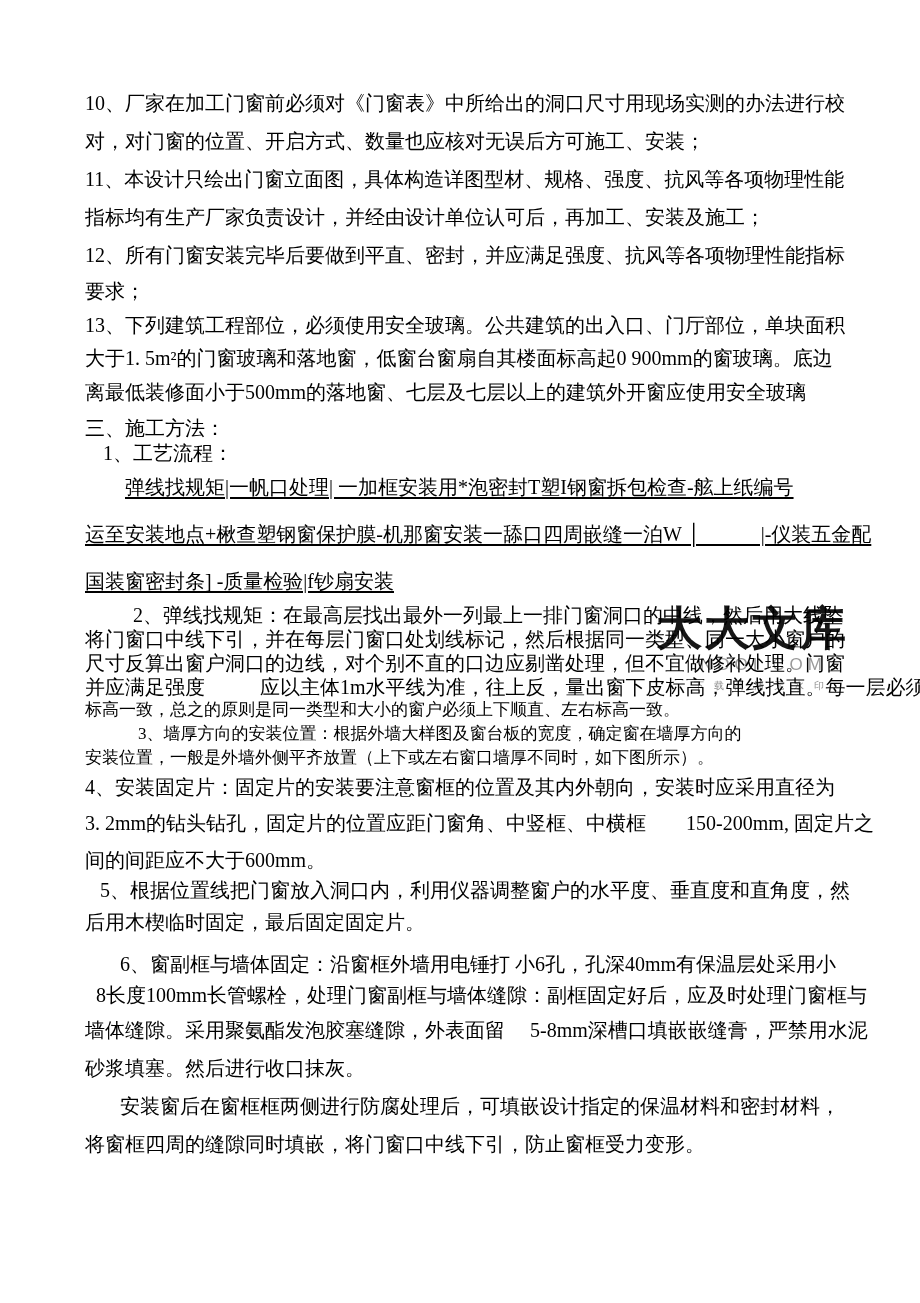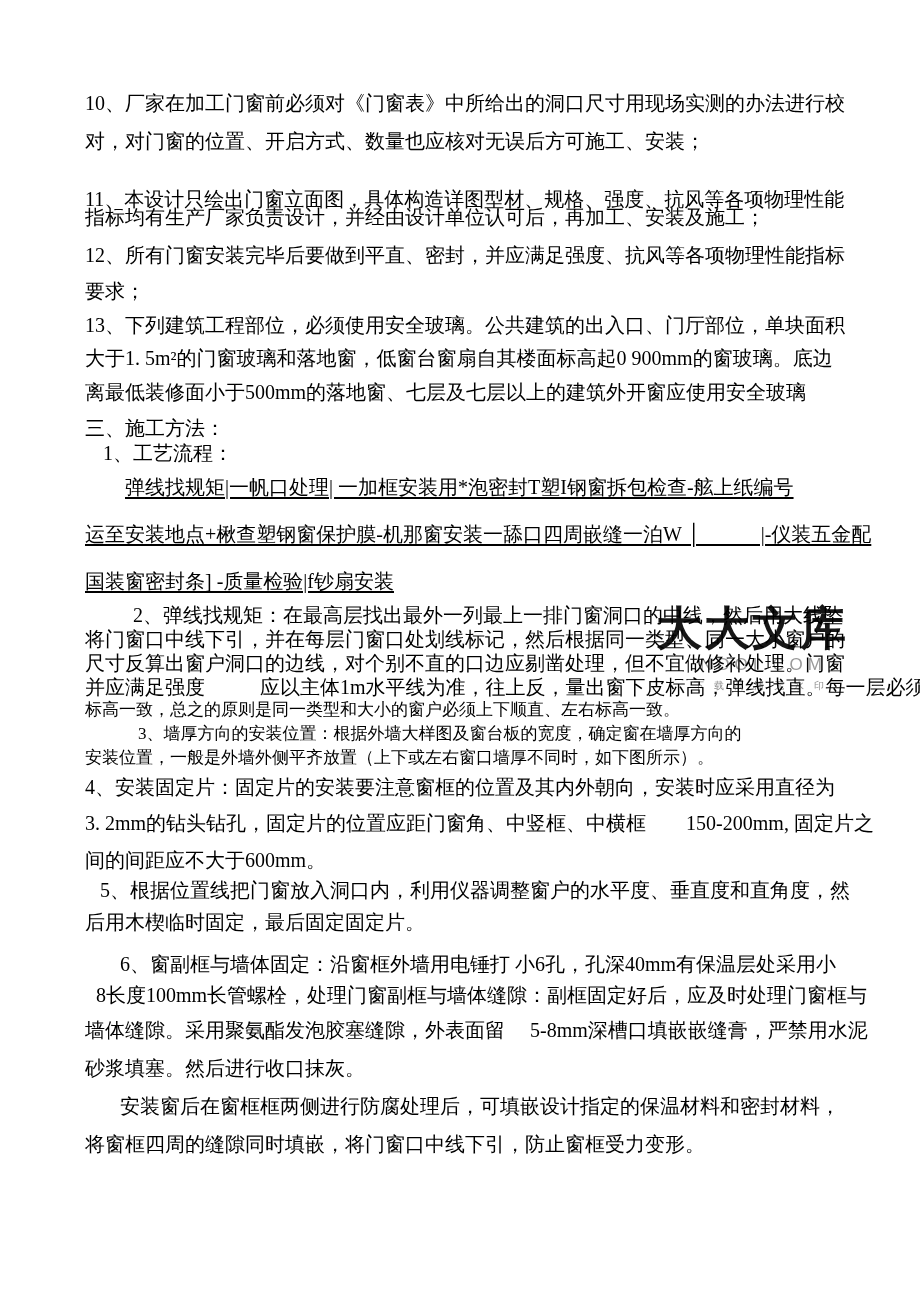--- a/index.html
+++ b/index.html
@@ -46,21 +46,21 @@
 
   <div class="watermark">
     <div class="wm-title">大大文库</div>
     <div class="wm-url">NDOI.COM</div>
     <div class="wm-tag">下载高清无水印</div>
   </div>
 
   <div id="doc-body">
       <div class="line main" style="left: 85px; top: 92px;">10、厂家在加工门窗前必须对《门窗表》中所给出的洞口尺寸用现场实测的办法进行校</div>
       <div class="line main" style="left: 85px; top: 130px;">对，对门窗的位置、开启方式、数量也应核对无误后方可施工、安装；</div>
-      <div class="line main" style="left: 85px; top: 168px; margin-top: 20px;">11、本设计只绘出门窗立面图，具体构造详图型材、规格、强度、抗风等各项物理性能</div>
+      <div class="line main" style="left: 85px; top: 168px;">11、本设计只绘出门窗立面图，具体构造详图型材、规格、强度、抗风等各项物理性能</div>
       <div class="line main" style="left: 85px; top: 206px;">指标均有生产厂家负责设计，并经由设计单位认可后，再加工、安装及施工；</div>
       <div class="line main" style="left: 85px; top: 244px;">12、所有门窗安装完毕后要做到平直、密封，并应满足强度、抗风等各项物理性能指标</div>
       <div class="line main" style="left: 85px; top: 280px;">要求；</div>
       <div class="line main" style="left: 85px; top: 314px;">13、下列建筑工程部位，必须使用安全玻璃。公共建筑的出入口、门厅部位，单块面积</div>
       <div class="line main" style="left: 85px; top: 347px;">大于1. 5m²的门窗玻璃和落地窗，低窗台窗扇自其楼面标高起0  900mm的窗玻璃。底边</div>
       <div class="line main" style="left: 85px; top: 381px;">离最低装修面小于500mm的落地窗、七层及七层以上的建筑外开窗应使用安全玻璃</div>
       <div class="line main" style="left: 85px; top: 417px;">三、施工方法：</div>
       <div class="line main" style="left: 103px; top: 442px;">1、工艺流程：</div>
       <div class="line flow" style="left: 125px; top: 476px;">弹线找规矩|一帆口处理|  一加框安装用*泡密封T塑I钢窗拆包检查-舷上纸编号</div>
       <div class="line flow" style="left: 85px; top: 523px;">运至安装地点+楸查塑钢窗保护膜-机那窗安装一舔口四周嵌缝一泊W  │　　　|-仪装五金配</div>

